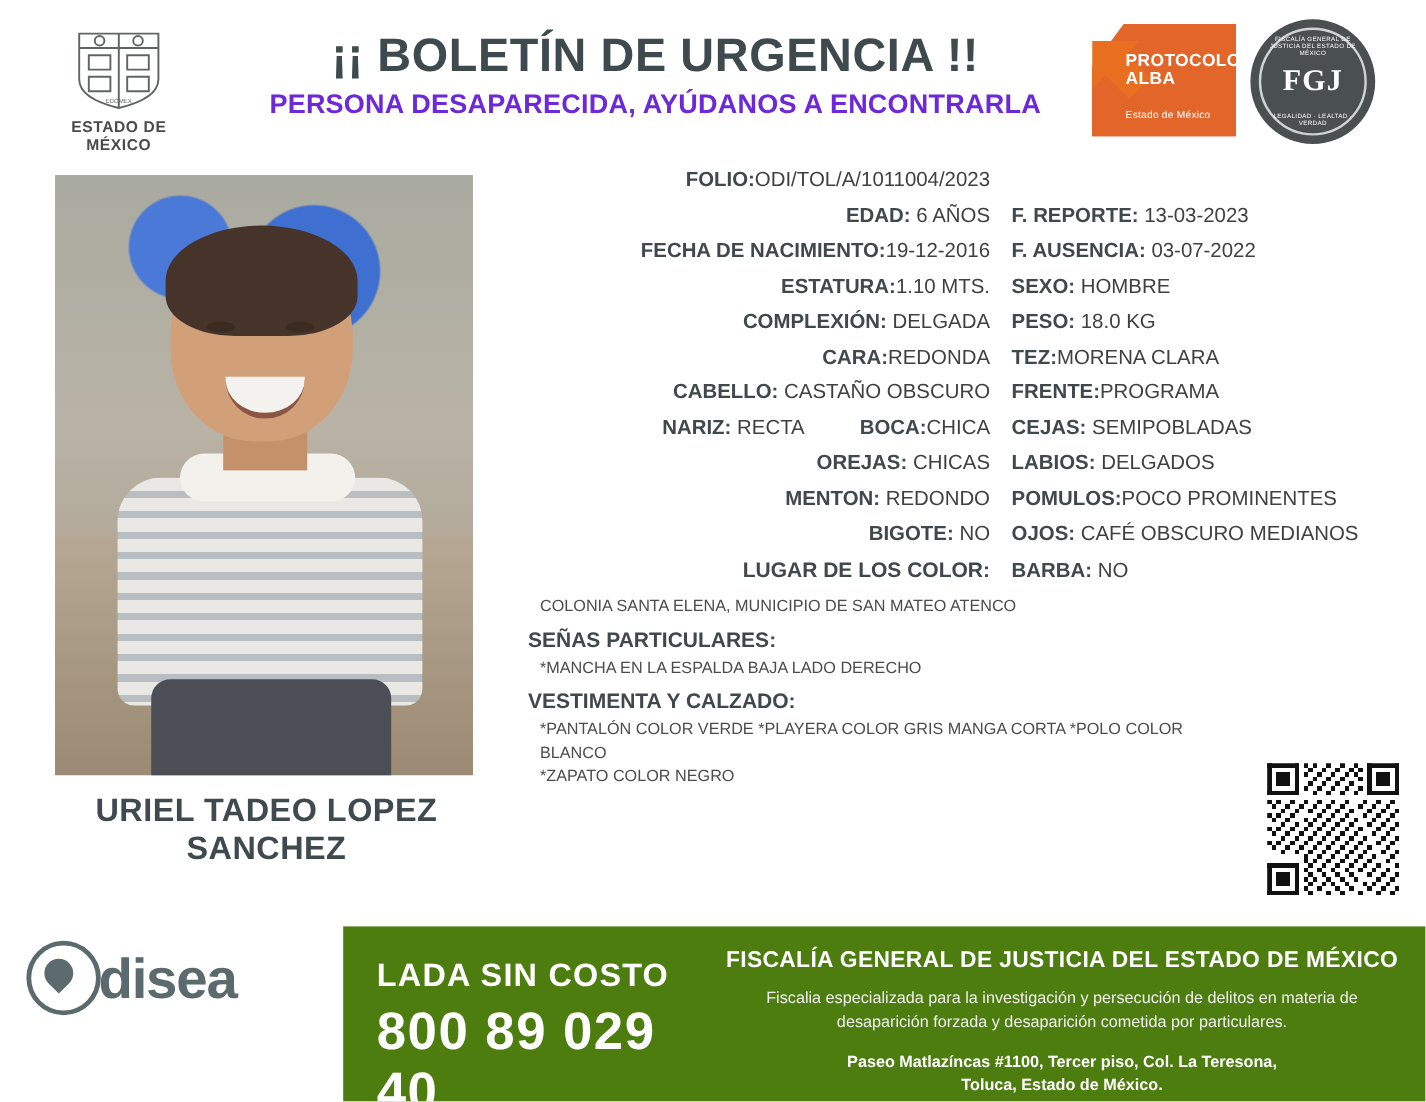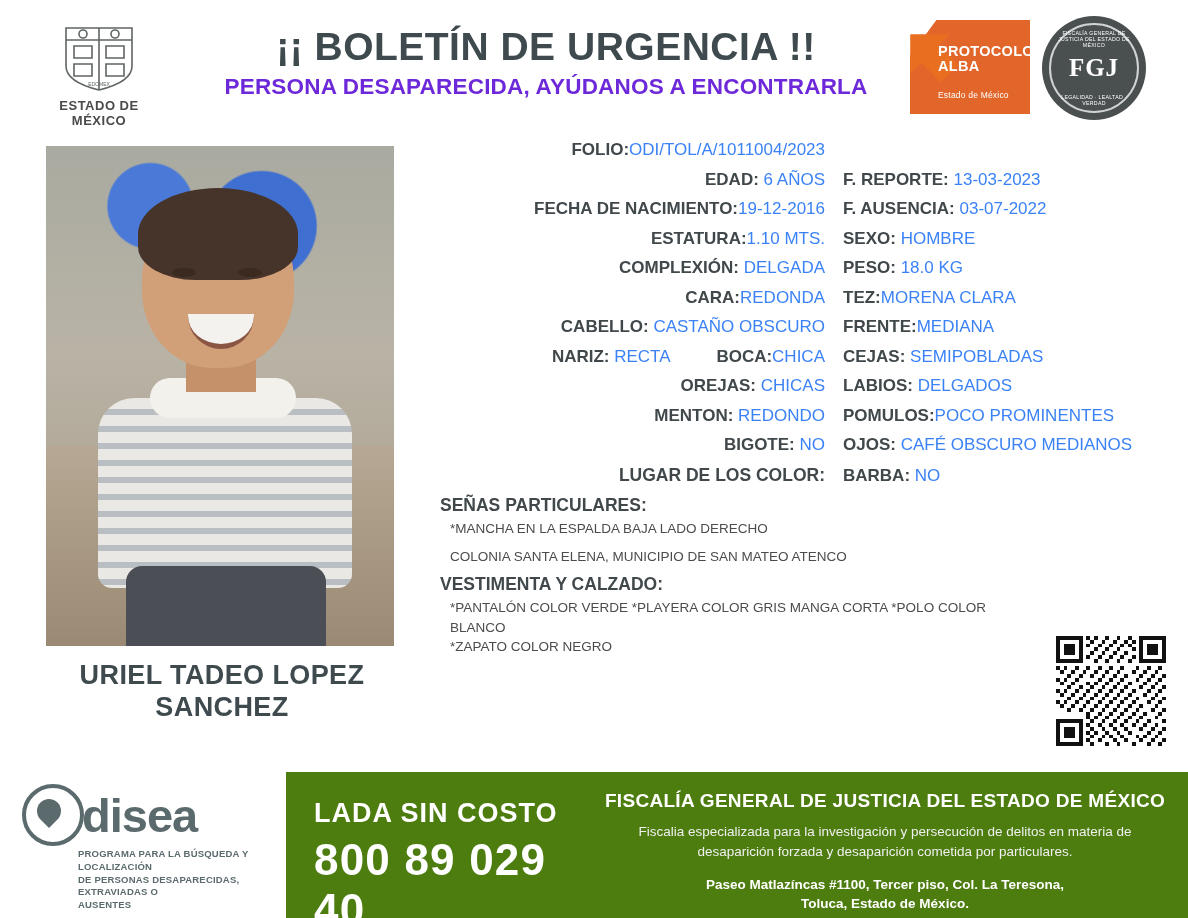--- a/index.html
+++ b/index.html
@@ -257,21 +257,21 @@
     flex: 1;
     text-align: left;
     padding-left: 18px;
     white-space: nowrap;
   }
   .lbl {
     font-weight: bold;
     color: #41484b;
   }
   .val {
-    color: #3b82f6;
+    color: #404040;
   }
   .inline-pair {
     margin-left: 42px;
   }
   .block-head {
     font-weight: bold;
     font-size: 17.5px;
     color: #41484b;
   }
   .block-body {
@@ -522,21 +522,21 @@
         <span class="lbl">TEZ:</span><span class="val">MORENA CLARA</span>
       </div>
     </div>
 
     <div class="row">
       <div class="col-left">
         <span class="lbl">CABELLO:</span>
         <span class="val">CASTAÑO OBSCURO</span>
       </div>
       <div class="col-right">
-        <span class="lbl">FRENTE:</span><span class="val">MEDIANA</span>
+        <span class="lbl">FRENTE:</span><span class="val">PROGRAMA</span>
       </div>
     </div>
 
     <div class="row">
       <div class="col-left">
         <span class="lbl">NARIZ:</span>
         <span class="val">RECTA</span>
         <span class="inline-pair">
           <span class="lbl">BOCA:</span><span class="val">CHICA</span>
         </span>
@@ -583,26 +583,26 @@
       <div class="col-left">
         <span class="block-head">LUGAR DE LOS COLOR:</span>
       </div>
       <div class="col-right">
         <span class="lbl">BARBA:</span>
         <span class="val">NO</span>
       </div>
     </div>
 
     <div class="left-block lb-row">
+      <div class="block-body">COLONIA SANTA ELENA, MUNICIPIO DE SAN MATEO ATENCO</div>
+    </div>
+
+    <div class="left-block lb-row">
       <div class="block-head">SEÑAS PARTICULARES:</div>
       <div class="block-body">*MANCHA EN LA ESPALDA BAJA LADO DERECHO</div>
-    </div>
-
-    <div class="left-block lb-row">
-      <div class="block-body">COLONIA SANTA ELENA, MUNICIPIO DE SAN MATEO ATENCO</div>
     </div>
 
     <div class="left-block lb-row">
       <div class="block-head">VESTIMENTA Y CALZADO:</div>
       <div class="block-body">*PANTALÓN COLOR VERDE *PLAYERA COLOR GRIS MANGA CORTA *POLO COLOR BLANCO
 *ZAPATO COLOR NEGRO</div>
     </div>
 
   </div>
 
@@ -834,23 +834,20 @@
     </svg>
   </div>
 
   <div class="footer">
 
     <div class="odisea">
       <div class="odisea-logo">
         <span class="odisea-mark"></span>
         <span class="odisea-word">disea</span>
       </div>
-      <div class="odisea-sub" style="white-space: pre-line;">PROGRAMA PARA LA BÚSQUEDA Y LOCALIZACIÓN
-DE PERSONAS DESAPARECIDAS, EXTRAVIADAS  O
-AUSENTES</div>
 
     </div>
 
     <div class="footer-band">
       <div class="band-left">
         <div class="lada">LADA SIN COSTO</div>
         <div class="lada-number">800 89 029 40</div>
       </div>
       <div class="band-right">
         <div class="band-title">FISCALÍA GENERAL DE JUSTICIA DEL ESTADO DE MÉXICO</div>

